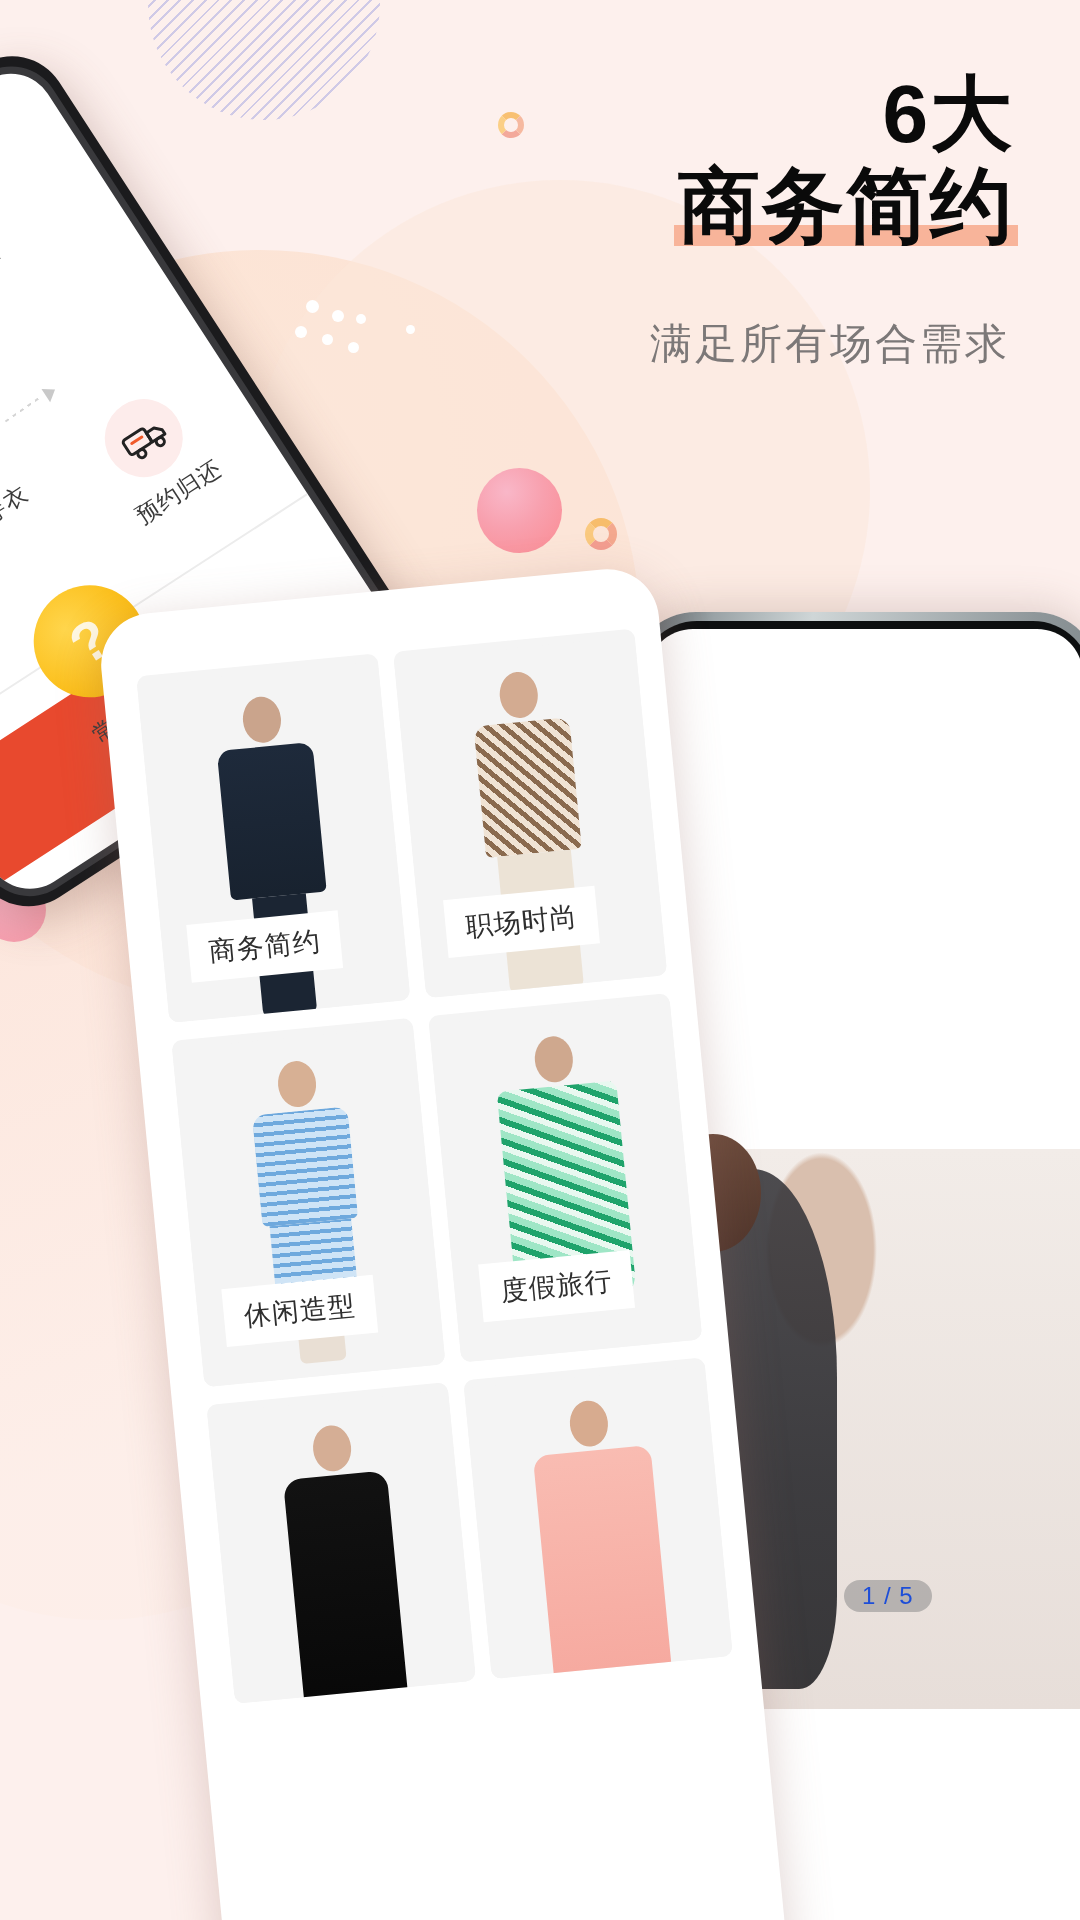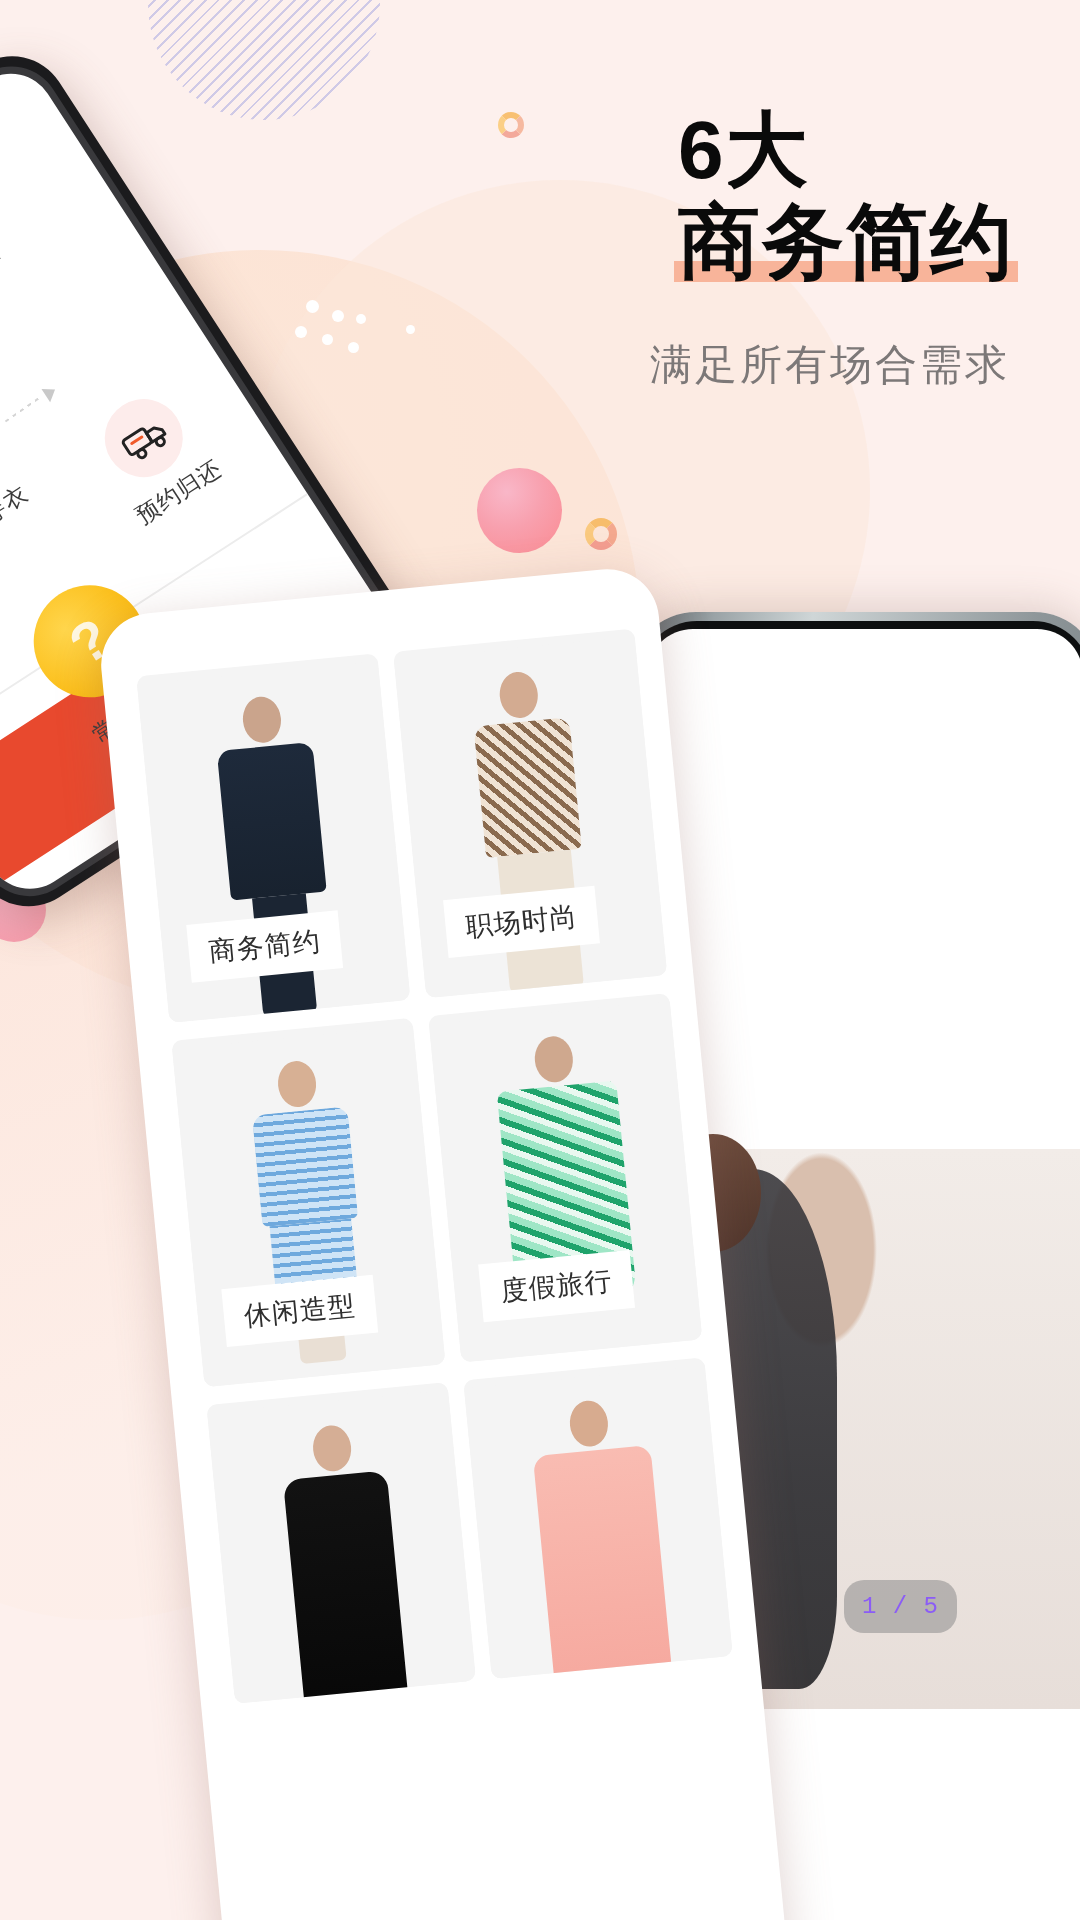--- a/index.html
+++ b/index.html
@@ -80,44 +80,43 @@
   }
   .dot-pink-sm {
     position:absolute;
     border-radius:50%;
   }
 
   
   .headline {
     position:absolute;
     right:66px; top:68px;
-    text-align:left;
+    text-align:right;
     z-index:6;
-    margin-top:36px;
   }
   .headline .h-line {
     font-size:82px;
     font-weight:bold;
     color:#0a0a0a;
     line-height:1.12;
     letter-spacing:2px;
     white-space:nowrap;
   }
   .h-underline-wrap { position:relative; display:inline-block; }
   .h-underline-wrap .bar {
     position:absolute;
     left:-4px; right:-4px;
     bottom:6px;
     height:21px;
     background:#f8b49a;
     z-index:-1;
   }
   .subhead {
     position:absolute;
-    right:70px; top:337px;
+    right:70px; top:316px;
     font-size:42px;
     color:#7c7878;
     letter-spacing:3px;
     white-space:nowrap;
     z-index:6;
   }
 
   
   .phone-left {
     position:absolute;
@@ -283,28 +282,27 @@
   .pr-head {
     position:absolute;
     left:18px; top:505px;
     width:96px; height:118px;
     border-radius:50%;
     background:linear-gradient(180deg,#6b4a3b 0%, #4e342a 100%);
   }
   .badge-count {
     position:absolute;
     left:214px; top:968px;
-    padding:13px 18px;
+    padding:2px 18px;
     border-radius:20px;
     background:rgba(140,140,140,.55);
-    color:#8b5cf6;
+    color:#1d4ed8;
     font-size:24px;
     letter-spacing:1px;
     z-index:9;
-    font-family:Liberation Mono, monospace;
   }
 
   
   .phone-front {
     position:absolute;
     left:122px; top:590px;
     width:560px; height:1400px;
     transform:rotate(-5.5deg);
     transform-origin:50% 20%;
     z-index:8;

